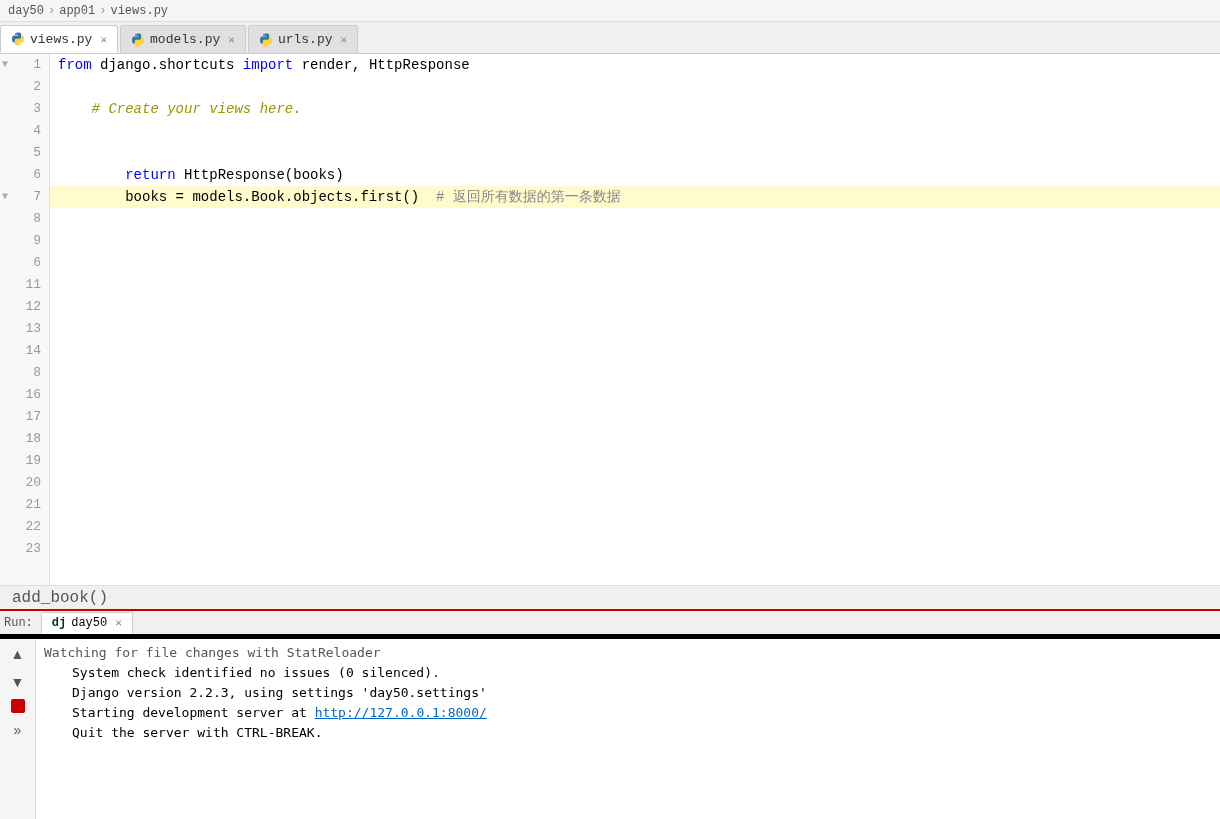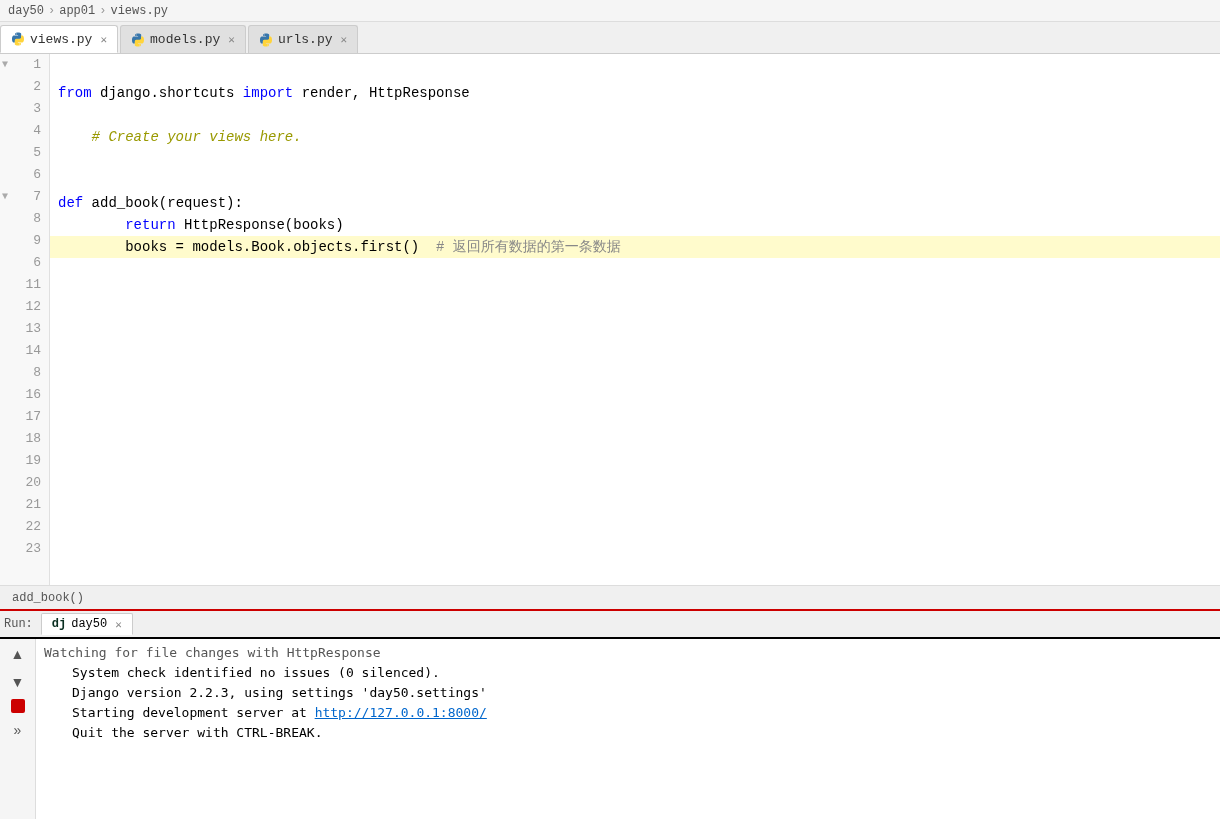--- a/index.html
+++ b/index.html
@@ -112,21 +112,20 @@
       top: 50%;
       transform: translateY(-50%);
       color: #aaa;
       font-size: 10px;
     }
     .code-lines {
       flex: 1;
       overflow: auto;
       font-size: 14px;
       line-height: 22px;
-      margin-top: 28px;
     }
     .code-line {
       height: 22px;
       line-height: 22px;
       padding-left: 8px;
       white-space: pre;
       font-size: 14px;
     }
     .code-line.highlighted {
       background: #fffbcc;
@@ -138,37 +137,37 @@
     .cn { color: #888888; }
 
     
     .status-bar {
       height: 24px;
       background: #f0f0f0;
       border-top: 1px solid #ddd;
       display: flex;
       align-items: center;
       padding: 0 12px;
-      font-size: 12px;
+      font-size: 16px;
       color: #555;
     }
 
     
     .run-panel {
       height: 210px;
       display: flex;
       flex-direction: column;
       border-top: 2px solid #cc0000;
       background: #ffffff;
     }
     .run-tab-bar {
       display: flex;
       align-items: center;
       background: #f0f0f0;
-      border-bottom: 2px solid #000000;
+      border-bottom: 5px solid #000000;
       height: 28px;
       padding: 0 4px;
     }
     .run-label {
       font-size: 12px;
       color: #555;
       margin-right: 8px;
     }
     .run-tab {
       display: flex;
@@ -326,21 +325,20 @@
 
 
       <div class="code-line"></div>
 
       <div class="code-line">    <span class="cm"># Create your views here.</span></div>
 
       <div class="code-line"></div>
 
       <div class="code-line"></div>
 
-      <div class="code-line"><span class="kw">def</span> add_book(request):</div>
 
       <div class="code-line">        <span class="kw">return</span> HttpResponse(books)</div>
 
       <div class="code-line highlighted">        books = models.Book.objects.first()  <span class="cn"># 返回所有数据的第一条数据</span></div>
 
       <div class="code-line"></div>
       <div class="code-line"></div>
       <div class="code-line"></div>
       <div class="code-line"></div>
       <div class="code-line"></div>
@@ -375,20 +373,20 @@
   <div class="run-content">
 
     <div class="run-sidebar">
       <button class="run-btn" title="Scroll up">▲</button>
       <button class="run-btn" title="Scroll down">▼</button>
       <div class="run-stop" title="Stop"></div>
       <button class="run-btn" title="More">»</button>
     </div>
 
     <div class="run-output">
-      <div class="run-output-line run-output-gray">Watching for file changes with HttpResponse</div>
+      <div class="run-output-line run-output-gray">Watching for file changes with StatReloader</div>
       <div class="run-output-line run-output-black">System check identified no issues (0 silenced).</div>
       <div class="run-output-line run-output-black">Django version 2.2.3, using settings 'day50.settings'</div>
       <div class="run-output-line run-output-black">Starting development server at <a class="run-output-link" href="#">http://127.0.0.1:8000/</a></div>
       <div class="run-output-line run-output-black">Quit the server with CTRL-BREAK.</div>
     </div>
   </div>
 </div>
 
 </body></html>

